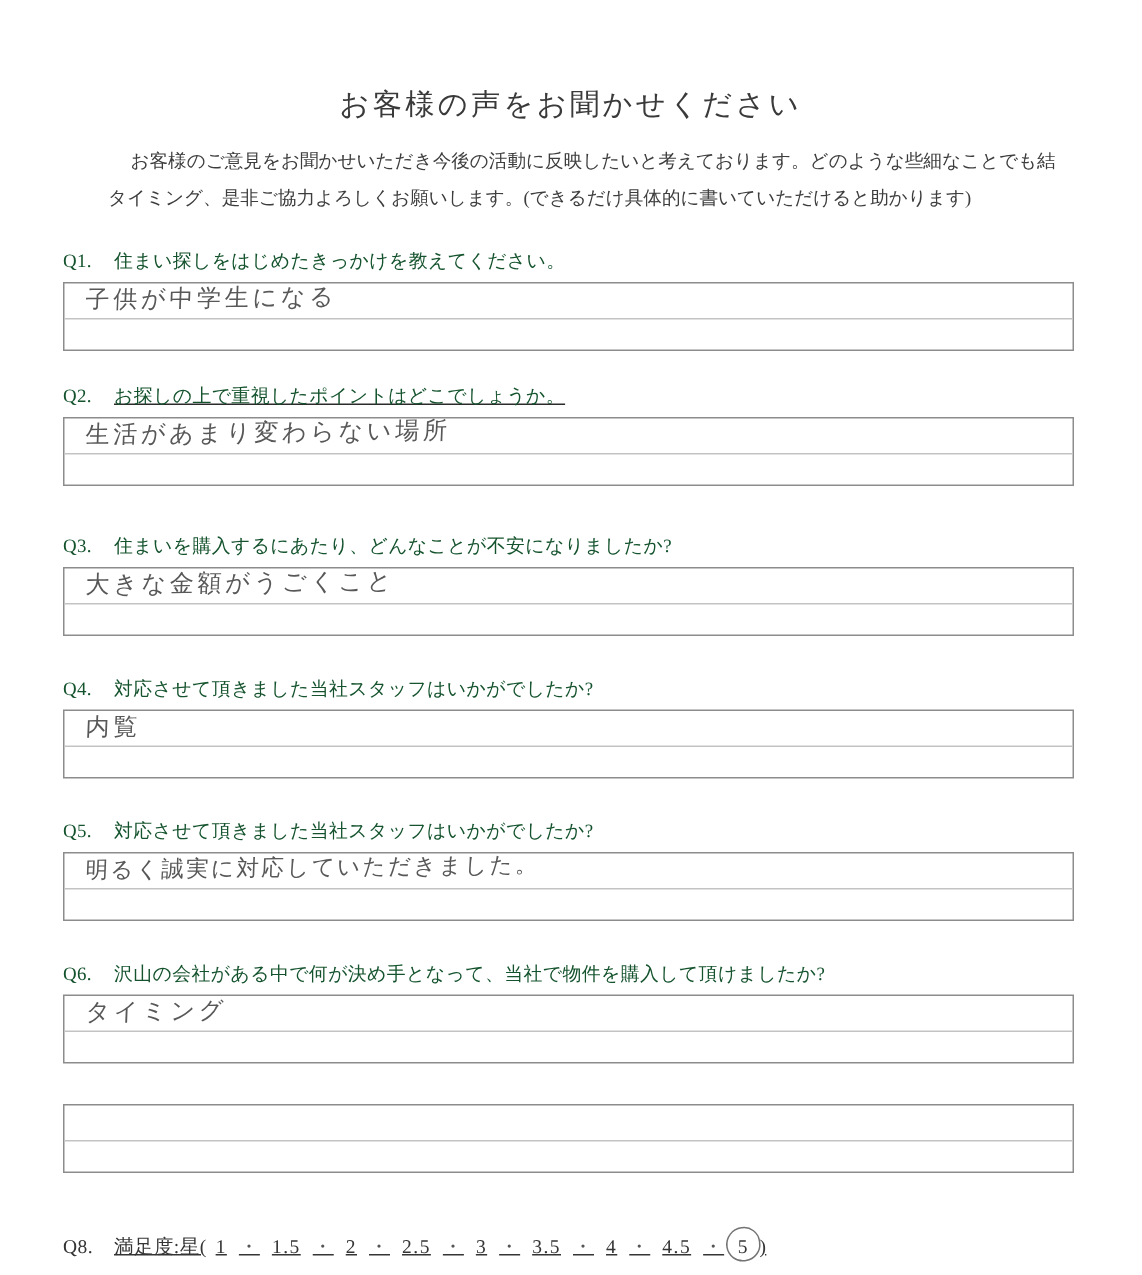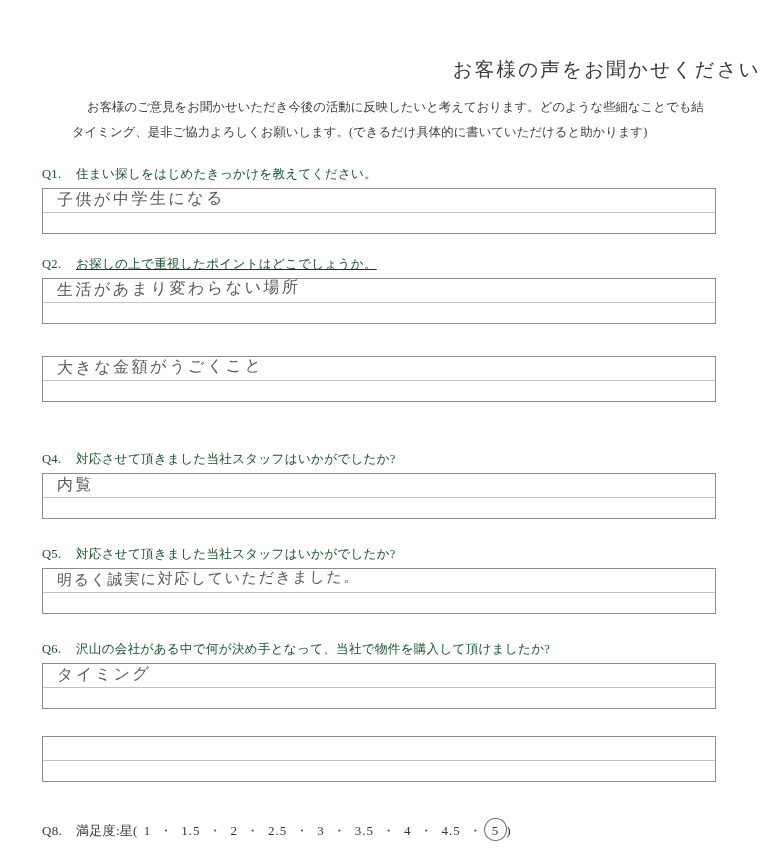--- a/index.html
+++ b/index.html
@@ -15,21 +15,21 @@
     color: #2b2b2b;
     overflow: hidden;
   }
 
   
   .doc-title {
     position: absolute;
     top: 56px;
     left: 0;
     width: 761px;
-    text-align: right;
+    text-align: center;
     font-size: 19.5px;
     letter-spacing: 2.2px;
     color: #3a3a3a;
     font-family: "Liberation Serif", "DejaVu Serif", serif;
     white-space: nowrap;
   }
 
   .intro {
     position: absolute;
     top: 95px;
@@ -104,20 +104,21 @@
   
   .rating-row {
     position: absolute;
     left: 42px;
     top: 822px;
     width: 676px;
     font-size: 13px;
     color: #353535;
     white-space: nowrap;
     letter-spacing: 0.3px;
+    text-decoration: underline;
   }
   .rating-label { display: inline-block; min-width: 34px; }
   .rating-scale {
     font-family: "Liberation Serif", "DejaVu Serif", serif;
     letter-spacing: 1px;
   }
   .rating-opt { padding: 0 6px; }
   .rating-sep { padding: 0 2px; color: #555; }
   .rating-opt.selected {
     position: relative;
@@ -156,20 +157,21 @@
       </div>
     </div>
     <div class="q-block" style="top: 256px; text-decoration: underline;">
       <div class="q-label"><span class="q-num">Q2.</span><span>お探しの上で重視したポイントはどこでしょうか。</span></div>
       <div class="answer-box">
         <div class="divider"></div>
         <div class="answer-text">生活があまり変わらない場所</div>
       </div>
     </div>
     <div class="q-block" style="top: 356px;">
+      <div class="q-label"><span class="q-num">Q3.</span><span>住まいを購入するにあたり、どんなことが不安になりましたか?</span></div>
       <div class="answer-box">
         <div class="divider"></div>
         <div class="answer-text">大きな金額がうごくこと</div>
       </div>
     </div>
     <div class="q-block" style="top: 451px;">
       <div class="q-label"><span class="q-num">Q4.</span><span>対応させて頂きました当社スタッフはいかがでしたか?</span></div>
       <div class="answer-box">
         <div class="divider"></div>
         <div class="answer-text">内覧</div>

